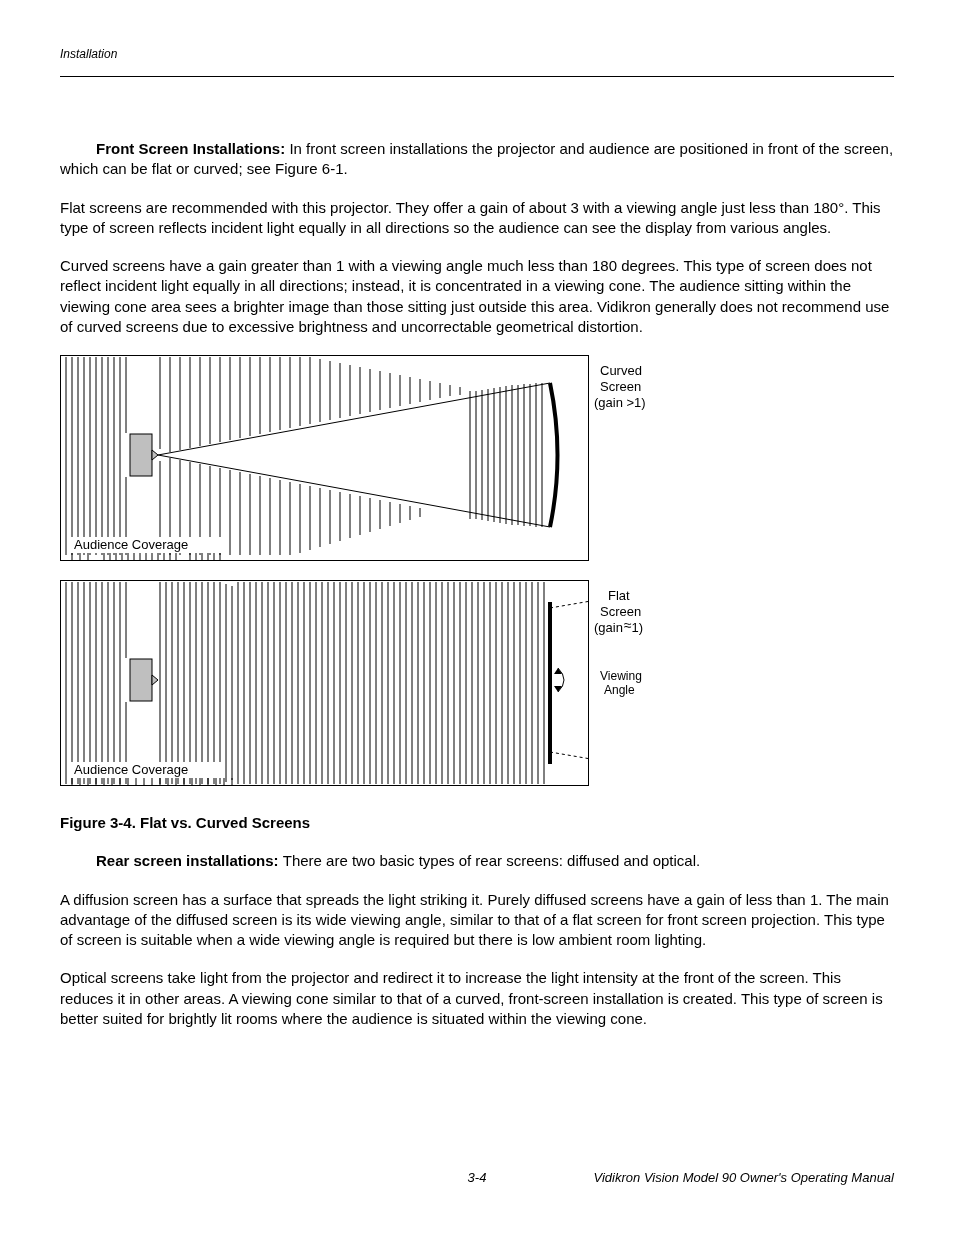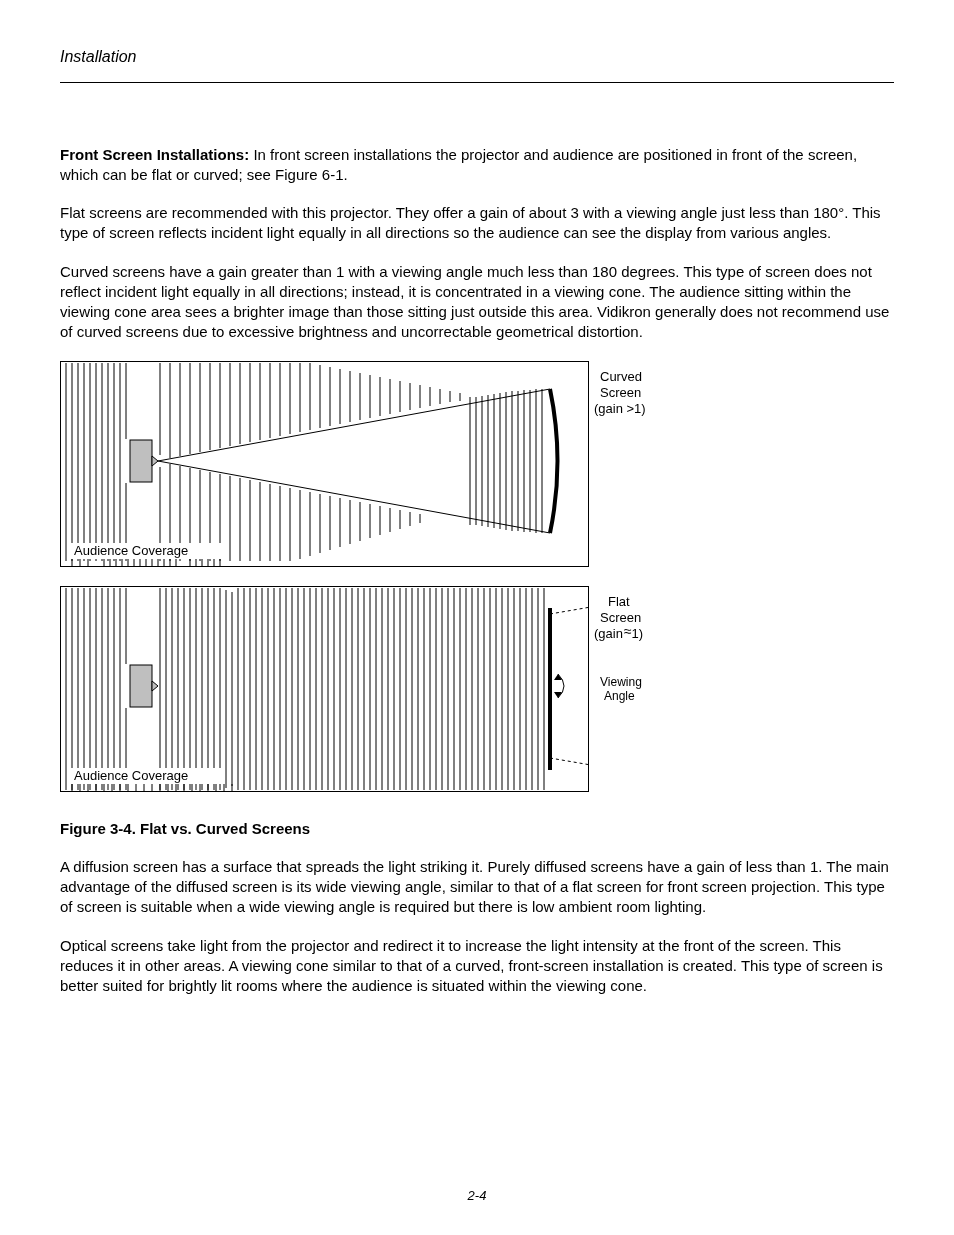--- a/index.html
+++ b/index.html
@@ -13,21 +13,21 @@
 }
 .page {
   width: 954px;
   height: 1235px;
   position: relative;
   box-sizing: border-box;
   padding: 46px 60px 30px 60px;
 }
 .running-head {
   font-style: italic;
-  font-size: 16px;
+  font-size: 12px;
   margin-bottom: 14px;
 }
 .hr {
   border: none;
   border-top: 1px solid #000;
   margin: 0;
 }
 .content {
   display: flex;
   margin-top: 62px;
@@ -44,20 +44,21 @@
 }
 .maincol {
   flex: 1;
 }
 .maincol p {
   margin: 0 0 18px 0;
   font-size: 15px;
 }
 .maincol p .lead {
   font-weight: bold;
+  margin-left: 36px;
 }
 .caption {
   font-weight: bold;
   font-size: 15px;
   margin: 0 0 18px 0;
 }
 .figure {
   margin: 12px 0 20px 0;
 }
 .footer {
@@ -376,25 +377,29 @@
             <text x="540" y="36" font-family="Arial" font-size="13">Screen</text>
             <text x="534" y="52" font-family="Arial" font-size="13"><tspan>(gain</tspan><tspan dx="1" dy="-2" font-size="14">≈</tspan><tspan dy="2">1)</tspan></text>
             <text x="540" y="100" font-family="Arial" font-size="12">Viewing</text>
             <text x="544" y="114" font-family="Arial" font-size="12">Angle</text>
           </g>
         </svg>
       </div>
 
       <p class="caption">Figure 3-4. Flat vs. Curved Screens</p>
 
+      <p>
+        <span class="lead">Rear screen installations: </span><span>There are two basic types of rear screens: diffused and optical.</span>
+      </p>
 
       <p>A diffusion screen has a surface that spreads the light striking it. Purely diffused screens have a gain of less than 1. The main advantage of the diffused screen is its wide viewing angle, similar to that of a flat screen for front screen projection. This type of screen is suitable when a wide viewing angle is required but there is low ambient room lighting.</p>
 
       <p>Optical screens take light from the projector and redirect it to increase the light intensity at the front of the screen. This reduces it in other areas. A viewing cone similar to that of a curved, front-screen installation is created. This type of screen is better suited for brightly lit rooms where the audience is situated within the viewing cone.</p>
 
     </div>
   </div>
 
   <div class="footer">
-    <span class="pn">2-4</span>
+    <span class="pn">3-4</span>
+    <span class="doc">Vidikron Vision Model 90 Owner's Operating Manual</span>
   </div>
 
 </div>
 
 </body></html>

